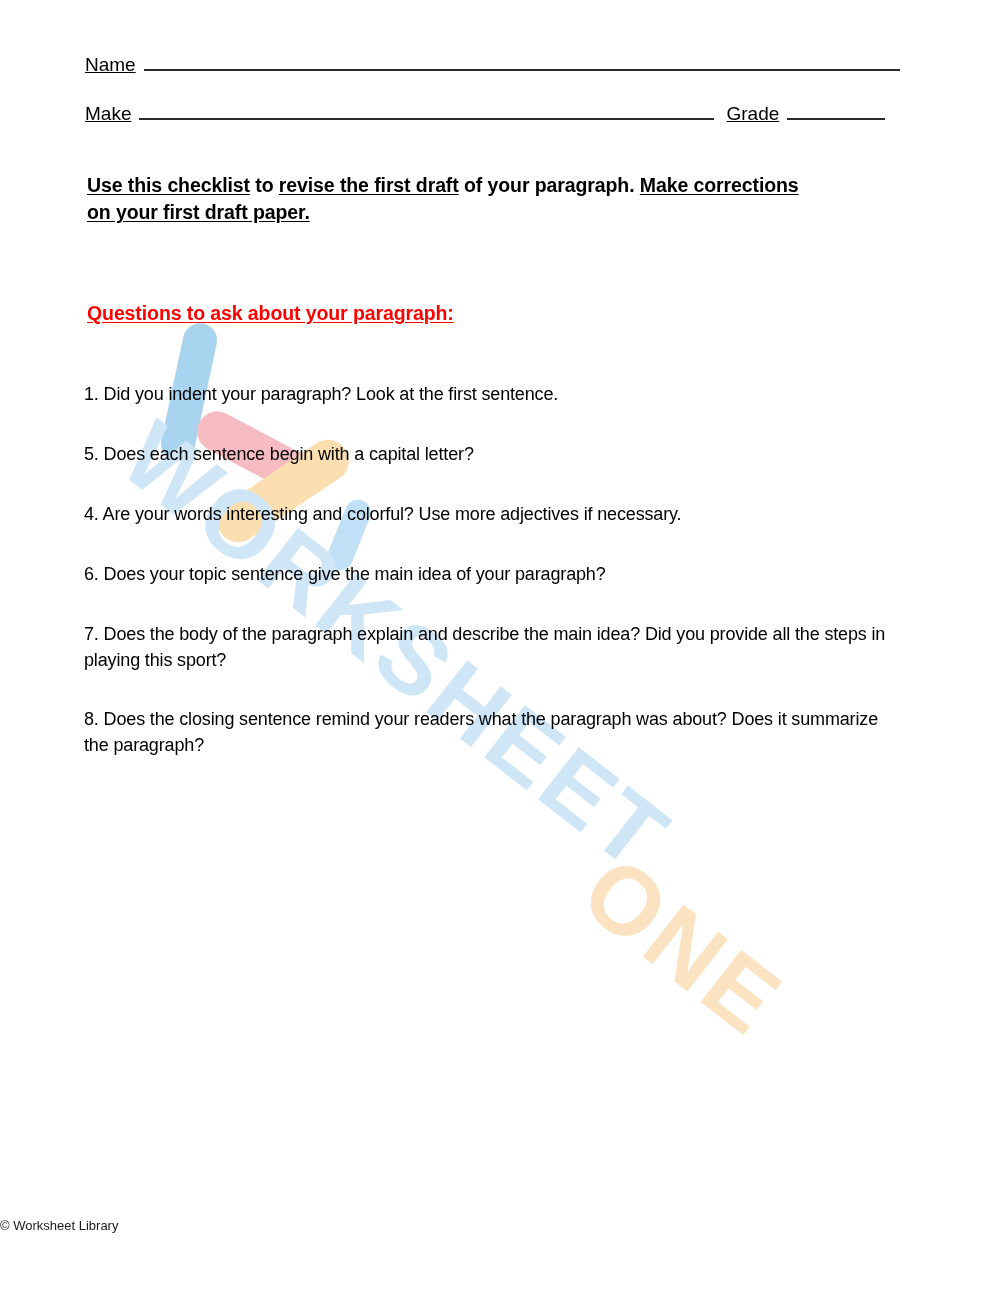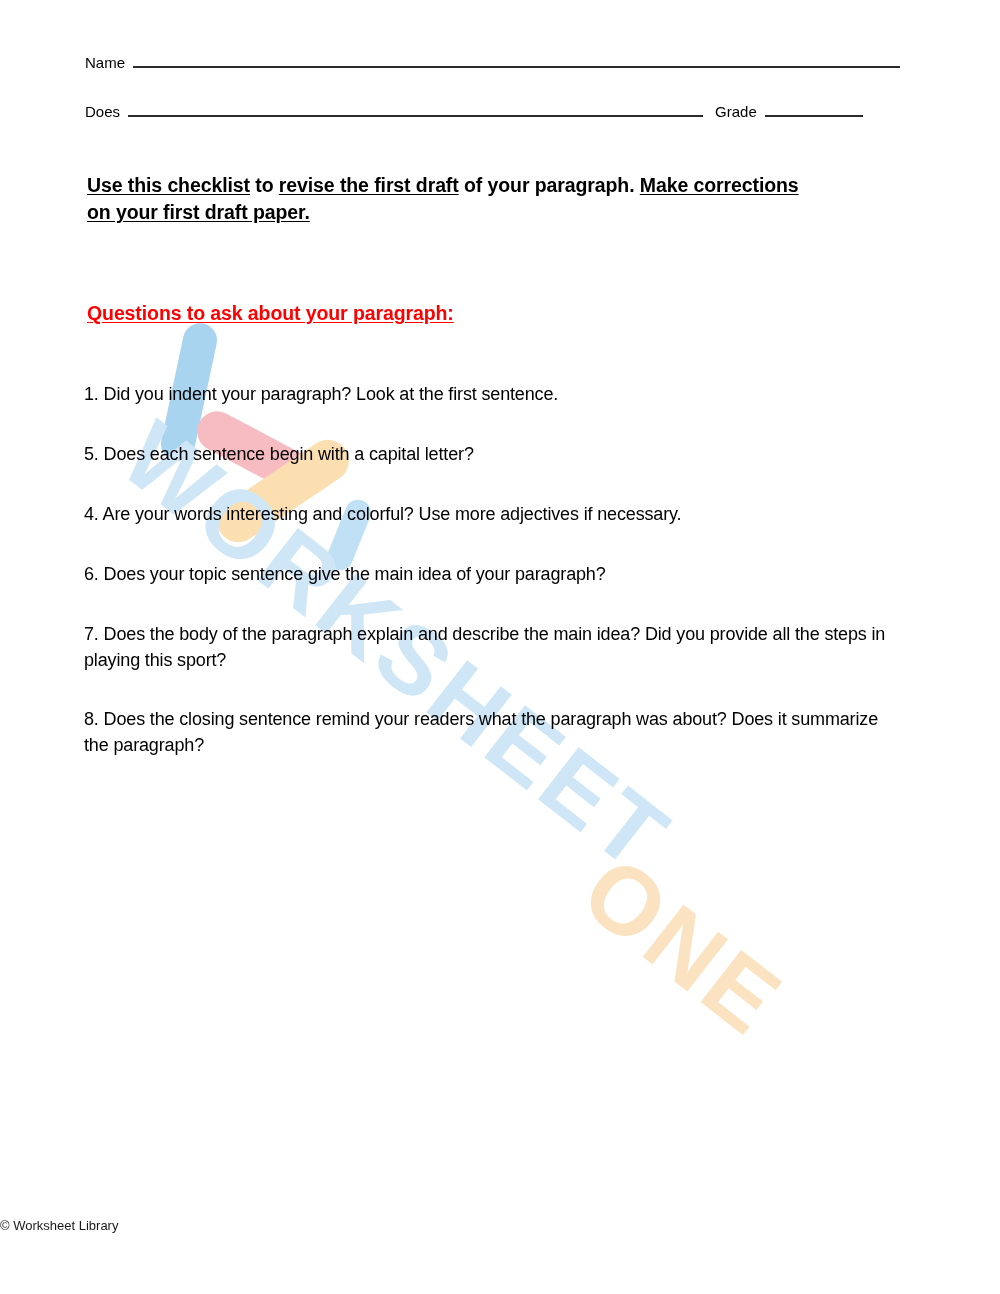--- a/index.html
+++ b/index.html
@@ -88,21 +88,22 @@
     display: flex;
     align-items: baseline;
     font-size: 19px;
     font-weight: normal;
   }
   #row-name { top: 54px; width: 815px; }
   #row-date { top: 103px; width: 815px; }
 
   .field-label {
     white-space: nowrap;
-    font-size: 15px;
+    font-size: 19px;
+    text-decoration: underline;
   }
   .rule {
     border-bottom: 2px solid #2b2b2b;
     height: 0;
     margin: 0 0 4px 8px;
   }
   #name-rule  { flex: 1 1 auto; }
   #date-rule  { width: 575px; }
   #grade-label { margin-left: 12px; text-align: center; }
   #grade-rule { width: 98px; }
@@ -172,21 +173,21 @@
 </div>
 
 <div id="page">
 
   <div class="field-row" id="row-name">
     <span class="field-label">Name</span>
     <span class="rule" id="name-rule"></span>
   </div>
 
   <div class="field-row" id="row-date">
-    <span class="field-label">Does</span>
+    <span class="field-label">Make</span>
     <span class="rule" id="date-rule"></span>
     <span class="field-label" id="grade-label">Grade</span>
     <span class="rule" id="grade-rule"></span>
   </div>
 
   <p id="instructions"><u>Use this checklist</u><span> to </span><u>revise the first draft</u><span> of your paragraph. </span><u>Make corrections on your first draft paper.</u></p>
 
   <h2 id="section-heading">Questions to ask about your paragraph:</h2>
 
   <div id="questions">

